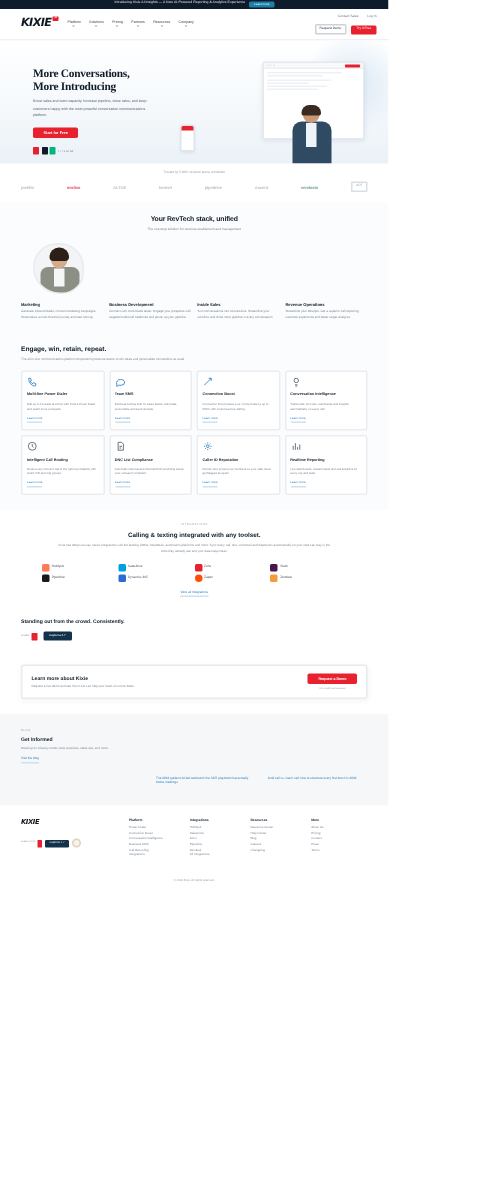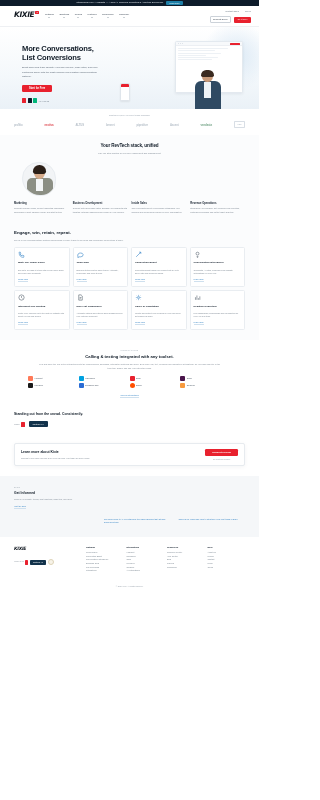--- a/index.html
+++ b/index.html
@@ -56,20 +56,21 @@
 
   
   .hero {
     height:82px; background:linear-gradient(180deg,#ffffff 0%,#f4f8fb 60%,#eaf1f7 100%);
     padding:10px 14px 0 22px; display:flex; position:relative; overflow:hidden;
   }
   .hero-left { width:96px; padding-top:8px; }
   .hero-h1 {
     font-size:7.6px; font-weight:700; line-height:1.15; color:#101b27;
     letter-spacing:-.18px;
+    font-family:Liberation Serif, serif;
   }
   .hero-sub { font-size:2.4px; color:#5a6674; margin-top:4px; width:78px; line-height:1.7; }
   .hero-cta { margin-top:6px; }
   .hero-btn {
     display:inline-block; background:#e8212e; color:#fff;
     font-size:2.6px; padding:2px 7px; border-radius:1.2px; font-weight:600;
   }
   .hero-rating { display:flex; align-items:center; gap:1.5px; margin-top:6px; }
   .rate-badge { width:4px; height:5px; border-radius:.5px; }
   .rate-g2 { background:#e8212e; }
@@ -272,21 +273,21 @@
         <span class="btn-red">Try it Free</span>
       </div>
     </div>
   </div>
 
   <div class="hero">
     <div class="blob"></div>
     <div class="hero-left">
       <div class="hero-h1">
         <div>More Conversations,</div>
-        <div>List Conversions</div>
+        <div>More Introducing</div>
       </div>
       <div class="hero-sub">Boost sales and team capacity. Increase pipeline, close rates, and keep customers happy with the most powerful conversation communications platform.</div>
       <div class="hero-cta">
         <span class="hero-btn">Start for Free</span>
       </div>
       <div class="hero-rating">
         <span class="rate-badge rate-g2"></span>
         <span class="rate-badge rate-cap"></span>
         <span class="rate-badge rate-tp"></span>
         <span class="rate-txt">

